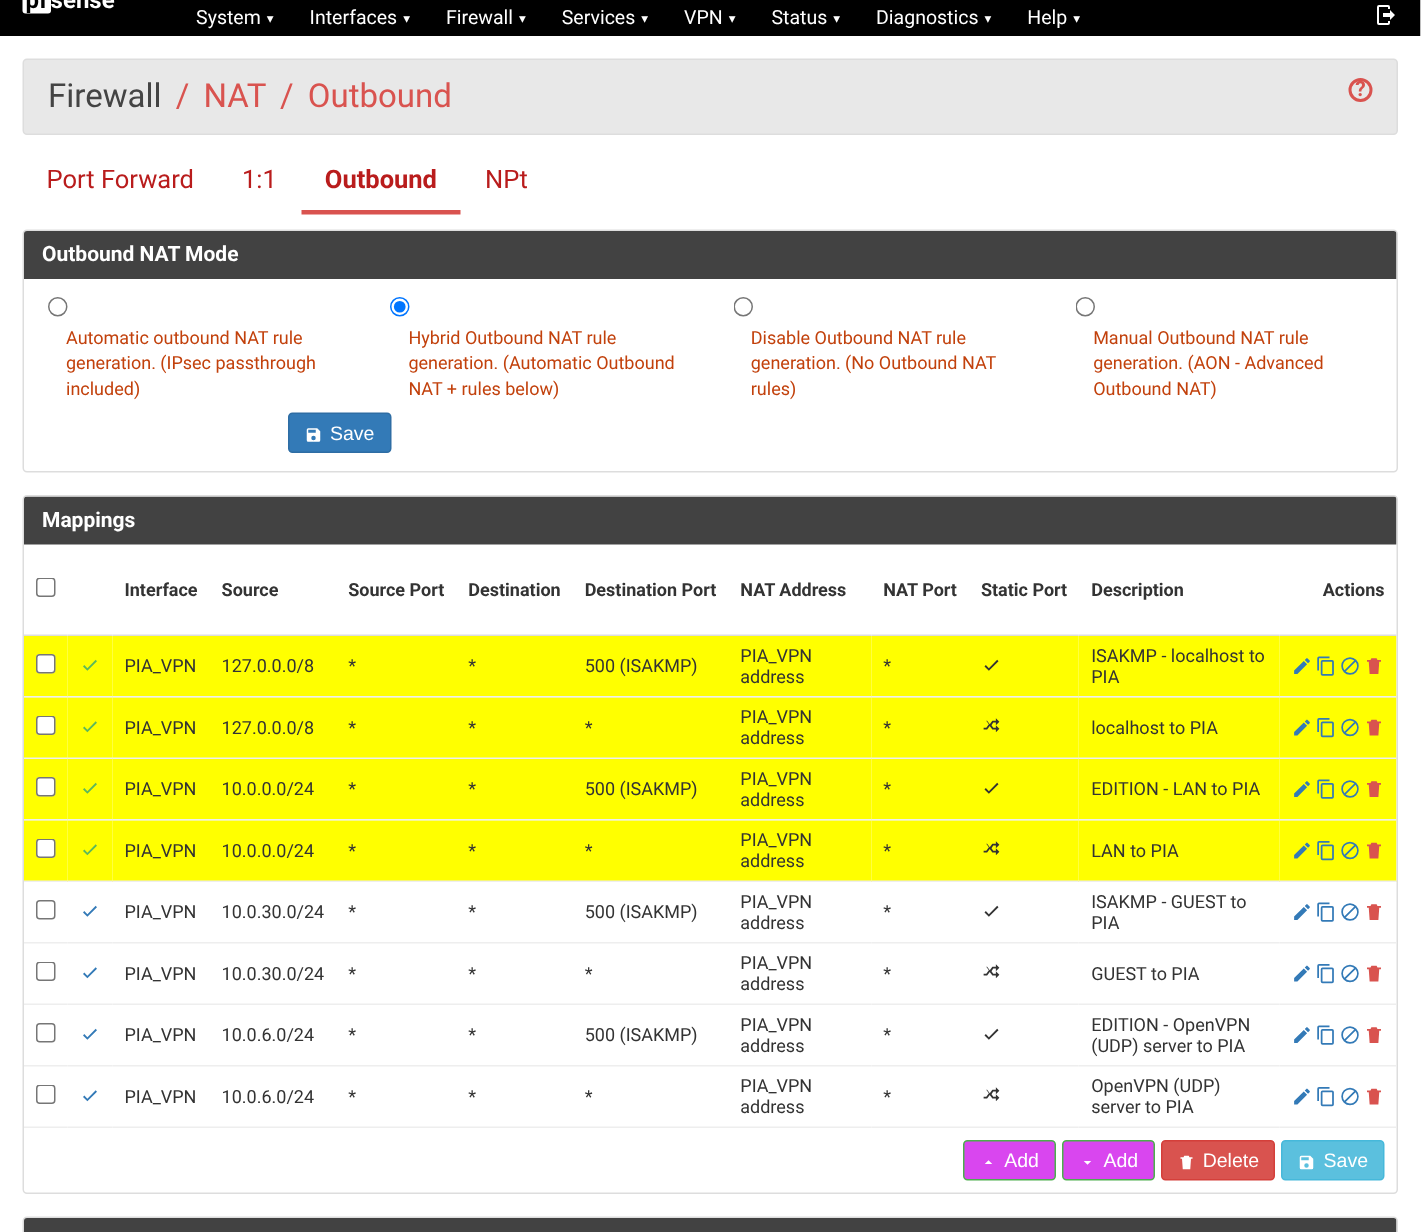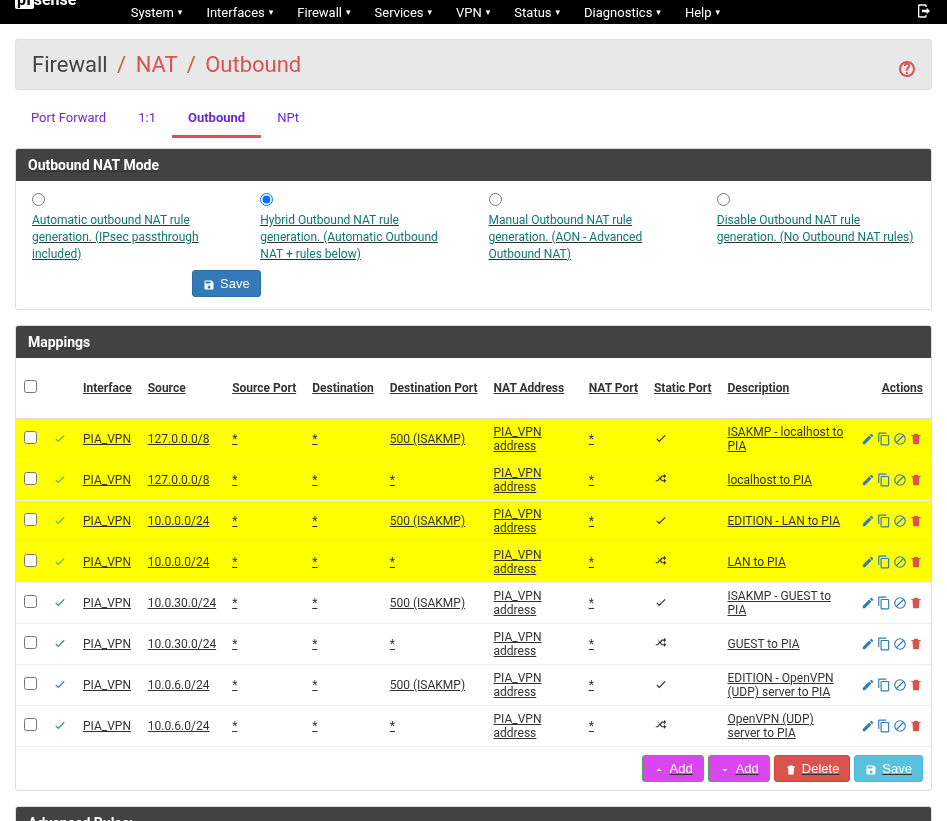--- a/index.html
+++ b/index.html
@@ -8,37 +8,37 @@
 .logo { font-weight: bold; font-size: 14px; display: flex; flex-direction: column; line-height: 1; margin-right: 25px; }
 .logo-main { font-size: 16px; }
 .logo-main .pf { background: #fff; color: #000; padding: 0 2px; border-radius: 2px; }
 .logo-sub { font-size: 7px; letter-spacing: 0.5px; margin-top: 18px; }
 .nav-items { display: flex; gap: 0; }
 .nav-item { color: #fff; padding: 8px 12px; cursor: pointer; font-size: 13px; display: flex; align-items: center; gap: 4px; }
 .caret { font-size: 9px; }
 .nav-right { margin-left: auto; }
 .logout-icon { width: 16px; height: 16px; cursor: pointer; }
 .container { padding: 15px; }
-.breadcrumb-bar { background: #e8e8e8; border: 1px solid #ddd; border-radius: 3px; padding: 12px 16px; display: flex; align-items: flex-end; margin-bottom: 10px; }
+.breadcrumb-bar { background: #e8e8e8; border: 1px solid #ddd; border-radius: 3px; padding: 12px 16px; display: flex; align-items: flex-start; margin-bottom: 10px; }
 .breadcrumb-bar .title { font-size: 22px; color: #444; }
 .breadcrumb-bar a { color: #d9534f; text-decoration: none; }
 .breadcrumb-bar .sep { color: #d9534f; margin: 0 4px; }
 .help-icon { margin-left: auto; color: #d9534f; font-weight: bold; font-size: 14px; border: 2px solid #d9534f; border-radius: 50%; width: 16px; height: 16px; display: flex; align-items: center; justify-content: center; cursor: pointer; }
 .tabs { display: flex; gap: 0; margin-bottom: 10px; }
-.tab { padding: 10px 16px; color: #6d28d9; cursor: pointer; border-bottom: 3px solid transparent; font-size: 13px; text-align: center; }
+.tab { padding: 10px 16px; color: #b91c1c; cursor: pointer; border-bottom: 3px solid transparent; font-size: 17px; text-align: center; }
 .tab.active { border-bottom-color: #d9534f; font-weight: bold; }
-.panel { border: 1px solid #ddd; border-radius: 3px; margin-bottom: 15px; overflow: hidden; text-decoration: underline; }
+.panel { border: 1px solid #ddd; border-radius: 3px; margin-bottom: 15px; overflow: hidden; }
 .panel-header { background: #424242; color: #fff; padding: 8px 12px; font-weight: bold; font-size: 14px; }
 .panel-body { padding: 12px 16px; }
 .mode-row { display: flex; gap: 20px; }
 .mode-label { width: 130px; text-align: right; font-weight: bold; padding-top: 2px; }
 .mode-options { display: flex; gap: 30px; flex: 1; }
 .mode-option { flex: 1; }
 .mode-option input { display: block; margin-bottom: 6px; }
-.mode-option .desc { font-size: 12px; color: #0f766e; line-height: 1.4; }
+.mode-option .desc { font-size: 12px; color: #c2410c; line-height: 1.4; margin-left: 12px; }
 .save-row { padding: 8px 0 0 160px; }
 .btn { display: inline-flex; align-items: flex-end; gap: 5px; padding: 5px 10px; border-radius: 3px; border: 1px solid transparent; cursor: pointer; font-size: 13px; color: #fff; }
 .btn-primary { background: #337ab7; border-color: #2e6da4; }
 .btn-success { background: #d946ef; border-color: #4cae4c; }
 .btn-danger { background: #d9534f; border-color: #d43f3a; }
 .btn-info { background: #5bc0de; border-color: #46b8da; }
 .btn svg { width: 12px; height: 12px; fill: #fff; }
 table { width: 100%; border-collapse: collapse; font-size: 12px; }
 th { text-align: left; padding: 22px 8px; font-weight: bold; border-bottom: 1px solid #ddd; white-space: nowrap; }
 th.actions-col { text-align: right; }
@@ -134,27 +134,27 @@
               <div class="desc">Automatic outbound NAT rule generation.
 (IPsec passthrough included)</div>
             </div>
             <div class="mode-option">
               <input type="radio" name="mode" checked="" style="">
               <div class="desc">Hybrid Outbound NAT rule generation.
 (Automatic Outbound NAT + rules below)</div>
             </div>
             <div class="mode-option">
               <input type="radio" name="mode" style="">
-              <div class="desc">Manual Outbound NAT rule generation.
-(AON - Advanced Outbound NAT)</div>
+              <div class="desc">Disable Outbound NAT rule generation.
+(No Outbound NAT rules)</div>
             </div>
             <div class="mode-option">
               <input type="radio" name="mode" style="">
-              <div class="desc">Disable Outbound NAT rule generation.
-(No Outbound NAT rules)</div>
+              <div class="desc">Manual Outbound NAT rule generation.
+(AON - Advanced Outbound NAT)</div>
             </div>
           </div>
       </div>
       <div class="save-row">
         <button class="btn btn-primary">
           <svg viewBox="0 0 24 24">
               <path d="M17 3H5a2 2 0 00-2 2v14a2 2 0 002 2h14a2 2 0 002-2V7l-4-4zm-5 16a3 3 0 110-6 3 3 0 010 6zm3-10H5V5h10v4z"></path>
             </svg>
           <span>Save</span>
         </button>

